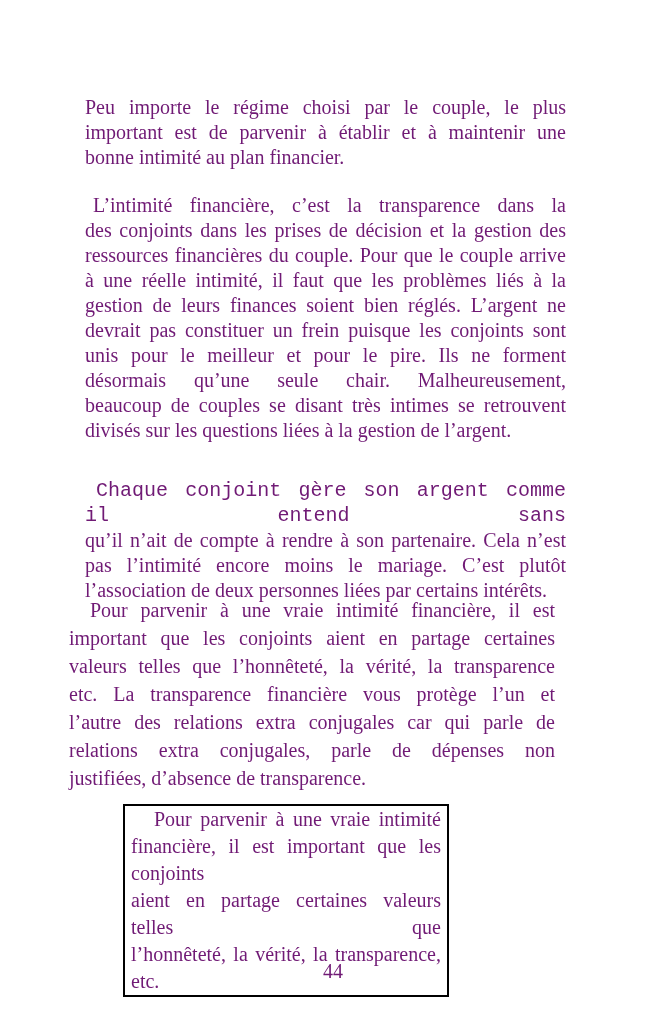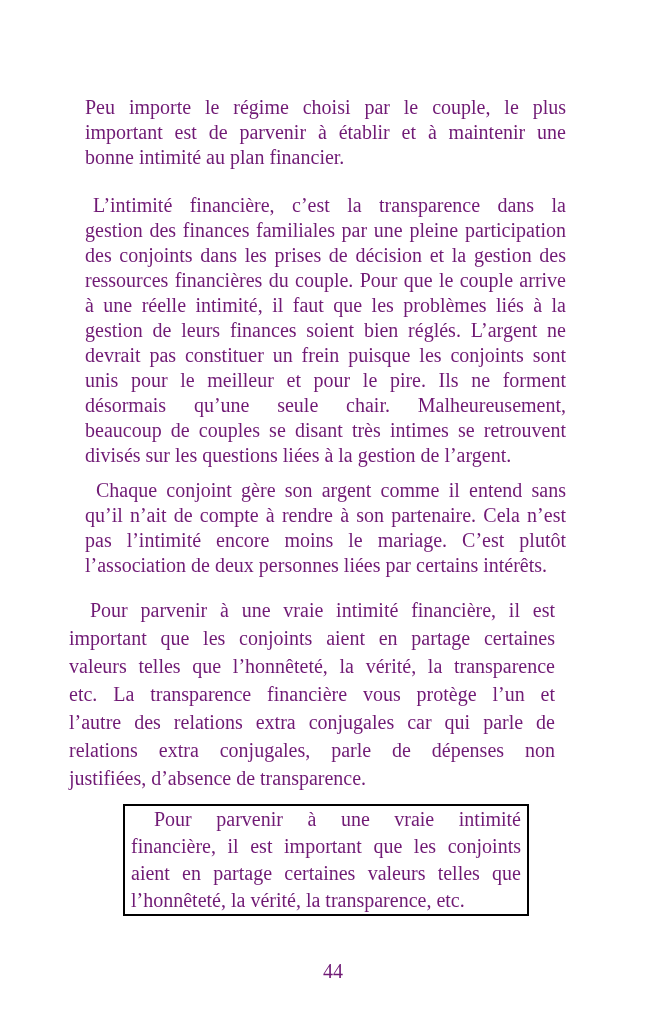--- a/index.html
+++ b/index.html
@@ -27,27 +27,27 @@
     white-space: normal;
   }
   .line.last {
     text-align-last: left;
   }
   .p1 { left: 85px; top: 95px;  width: 481px; }
   .p2 { left: 85px; top: 193px; width: 481px; }
   .p3 { left: 85px; top: 478px; width: 481px; }
   .p4 { left: 69px; top: 596px; width: 486px; line-height: 28px; }
   .p2 .line:first-child { text-indent: 8px; }
-  .p3 .line:first-child { text-indent: 11px; }
+  .p3 .line:first-child { text-indent: 11px; font-family: Liberation Mono, monospace; }
   .p4 .line:first-child { text-indent: 21px; }
   .quote-box {
     position: absolute;
     left: 123px;
     top: 804px;
-    width: 406px;
+    width: 326px;
     box-sizing: border-box;
     border: 2px solid #000000;
     padding: 0 6px;
     font-size: 20px;
     line-height: 27px;
   }
   .quote-box .line:first-child { text-indent: 23px; }
   .page-number {
     position: absolute;
     left: 0;
@@ -64,21 +64,20 @@
 
 <div class="page">
   <div class="para p1">
       <div class="line">Peu importe le régime choisi par le couple, le plus</div>
       <div class="line">important est de parvenir à établir et à maintenir une</div>
       <div class="line last">bonne intimité au plan financier.</div>
     </div>
 
   <div class="para p2">
       <div class="line">L’intimité financière, c’est la transparence dans la</div>
-      <div class="line">gestion des finances familiales par une pleine participation</div>
       <div class="line">des conjoints dans les prises de décision et la gestion des</div>
       <div class="line">ressources financières du couple. Pour que le couple arrive</div>
       <div class="line">à une réelle intimité, il faut que les problèmes liés à la</div>
       <div class="line">gestion de leurs finances soient bien réglés. L’argent ne</div>
       <div class="line">devrait pas constituer un frein puisque les conjoints sont</div>
       <div class="line">unis pour le meilleur et pour le pire. Ils ne forment</div>
       <div class="line">désormais qu’une seule chair. Malheureusement,</div>
       <div class="line">beaucoup de couples se disant très intimes se retrouvent</div>
       <div class="line last">divisés sur les questions liées à la gestion de l’argent.</div>
     </div>

